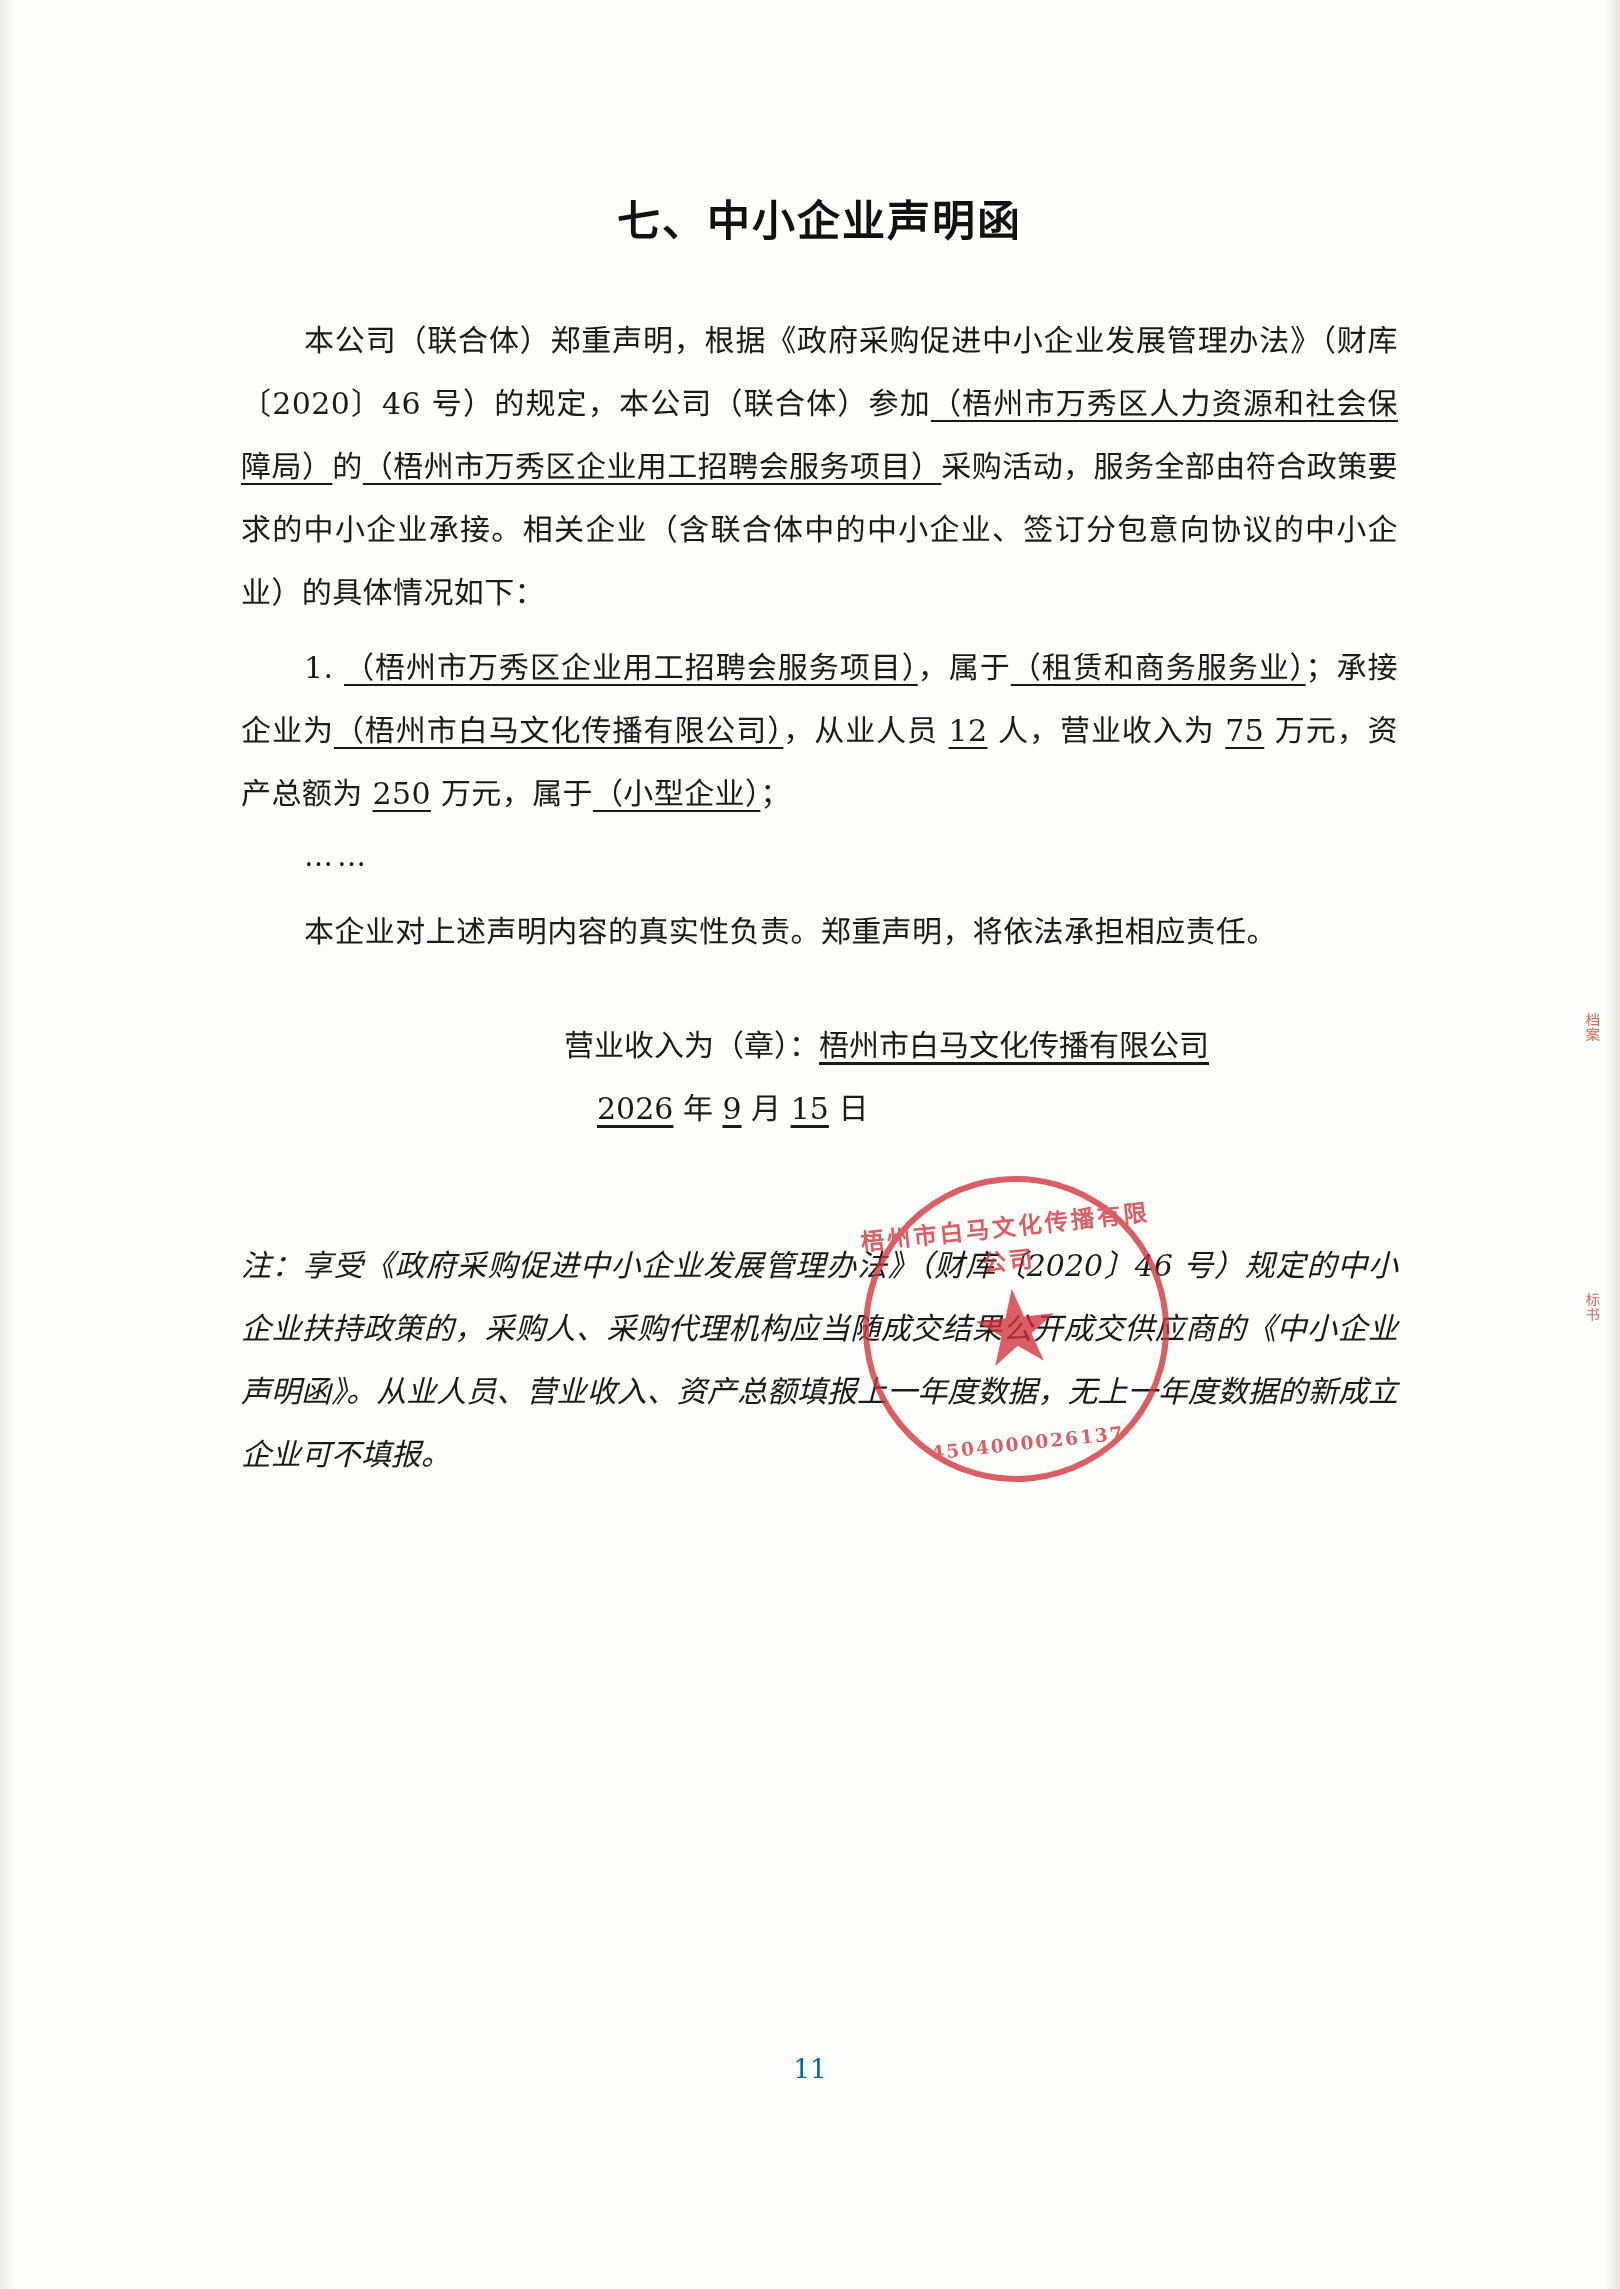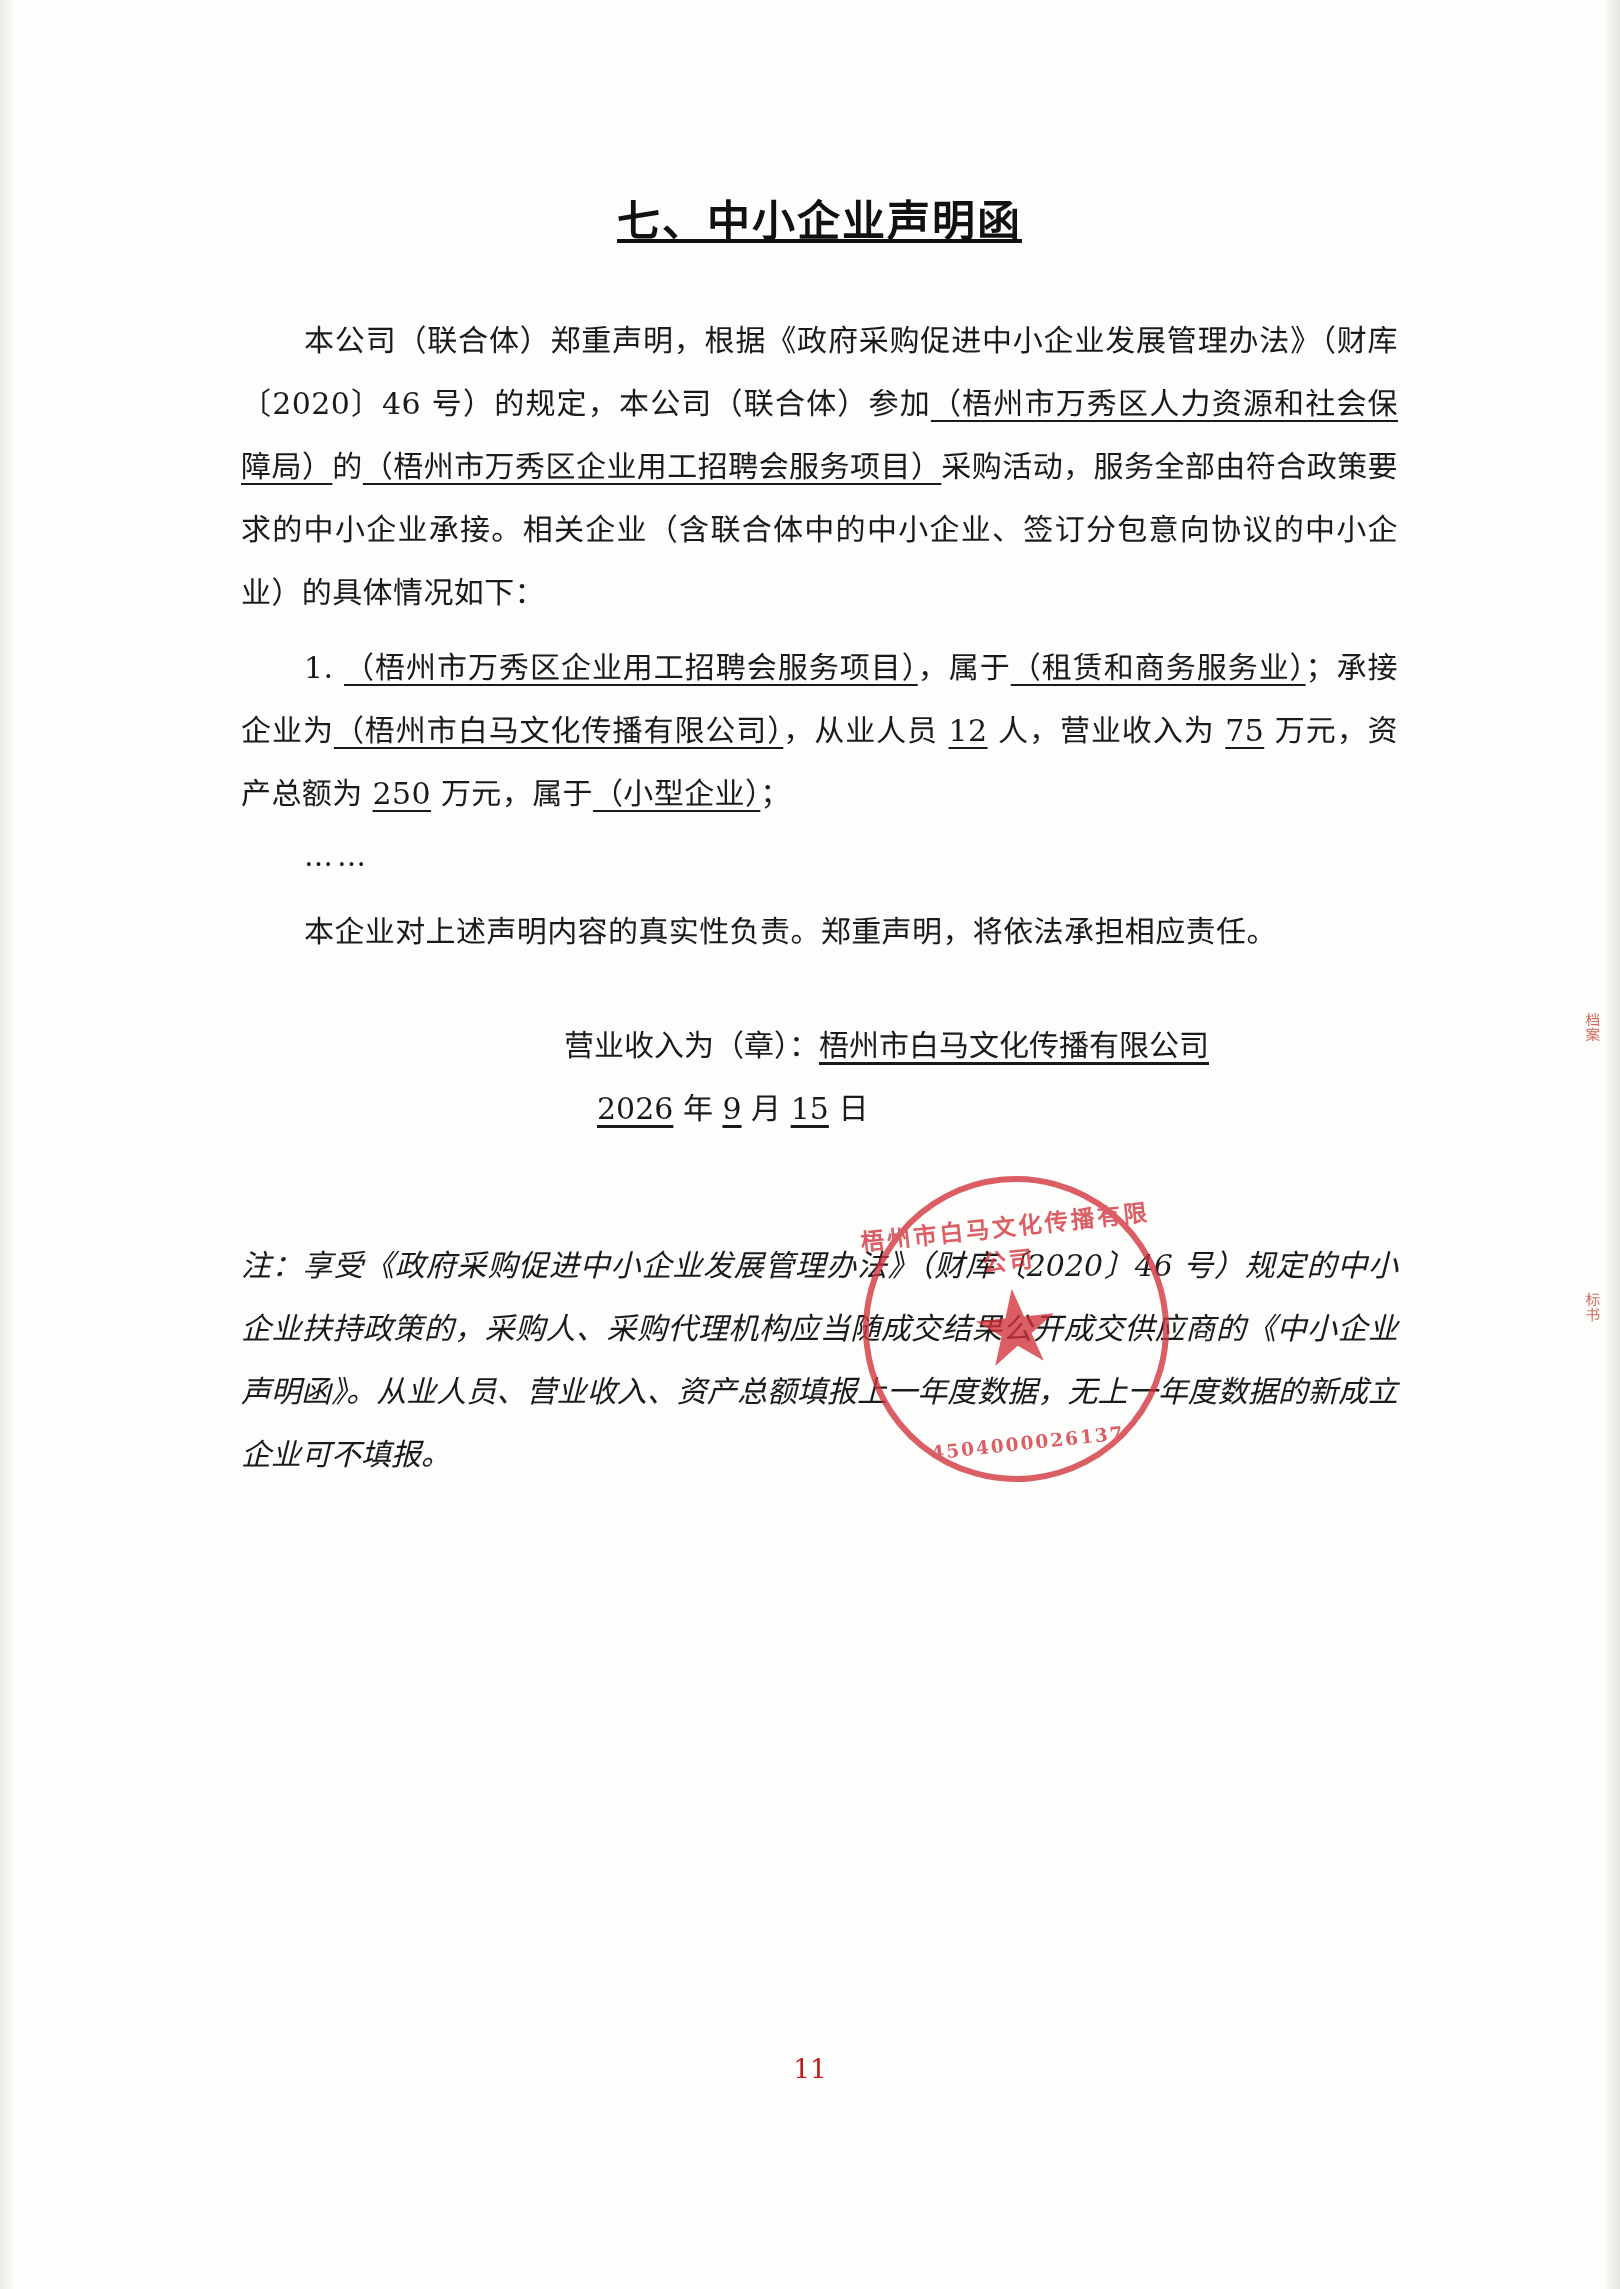--- a/index.html
+++ b/index.html
@@ -43,21 +43,20 @@
     width: 1157px;
   }
   h1.doc-title {
     font-family: "DejaVu Serif", "Liberation Serif", serif;
     font-weight: bold;
     font-size: 43px;
     letter-spacing: 2px;
     text-align: center;
     margin: 0 0 61px 0;
     color: #111;
-    text-decoration: underline;
   }
   p.para {
     font-size: 30px;
     line-height: 63px;
     margin: 0 0 0 0;
     text-align: justify;
     text-justify: inter-ideograph;
     letter-spacing: 0.4px;
   }
   p.indent {
@@ -152,21 +151,21 @@
     text-align: justify;
     text-justify: inter-ideograph;
   }
   .page-number {
     position: absolute;
     left: 0;
     right: 0;
     top: 2053px;
     text-align: center;
     font-size: 26.5px;
-    color: #b91c1c;
+    color: #0369a1;
   }
   
   .margin-mark {
     position: absolute;
     right: 17.6px;
     color: #c0392b;
     font-size: 14.7px;
     writing-mode: vertical-rl;
     opacity: 0.75;
   }

